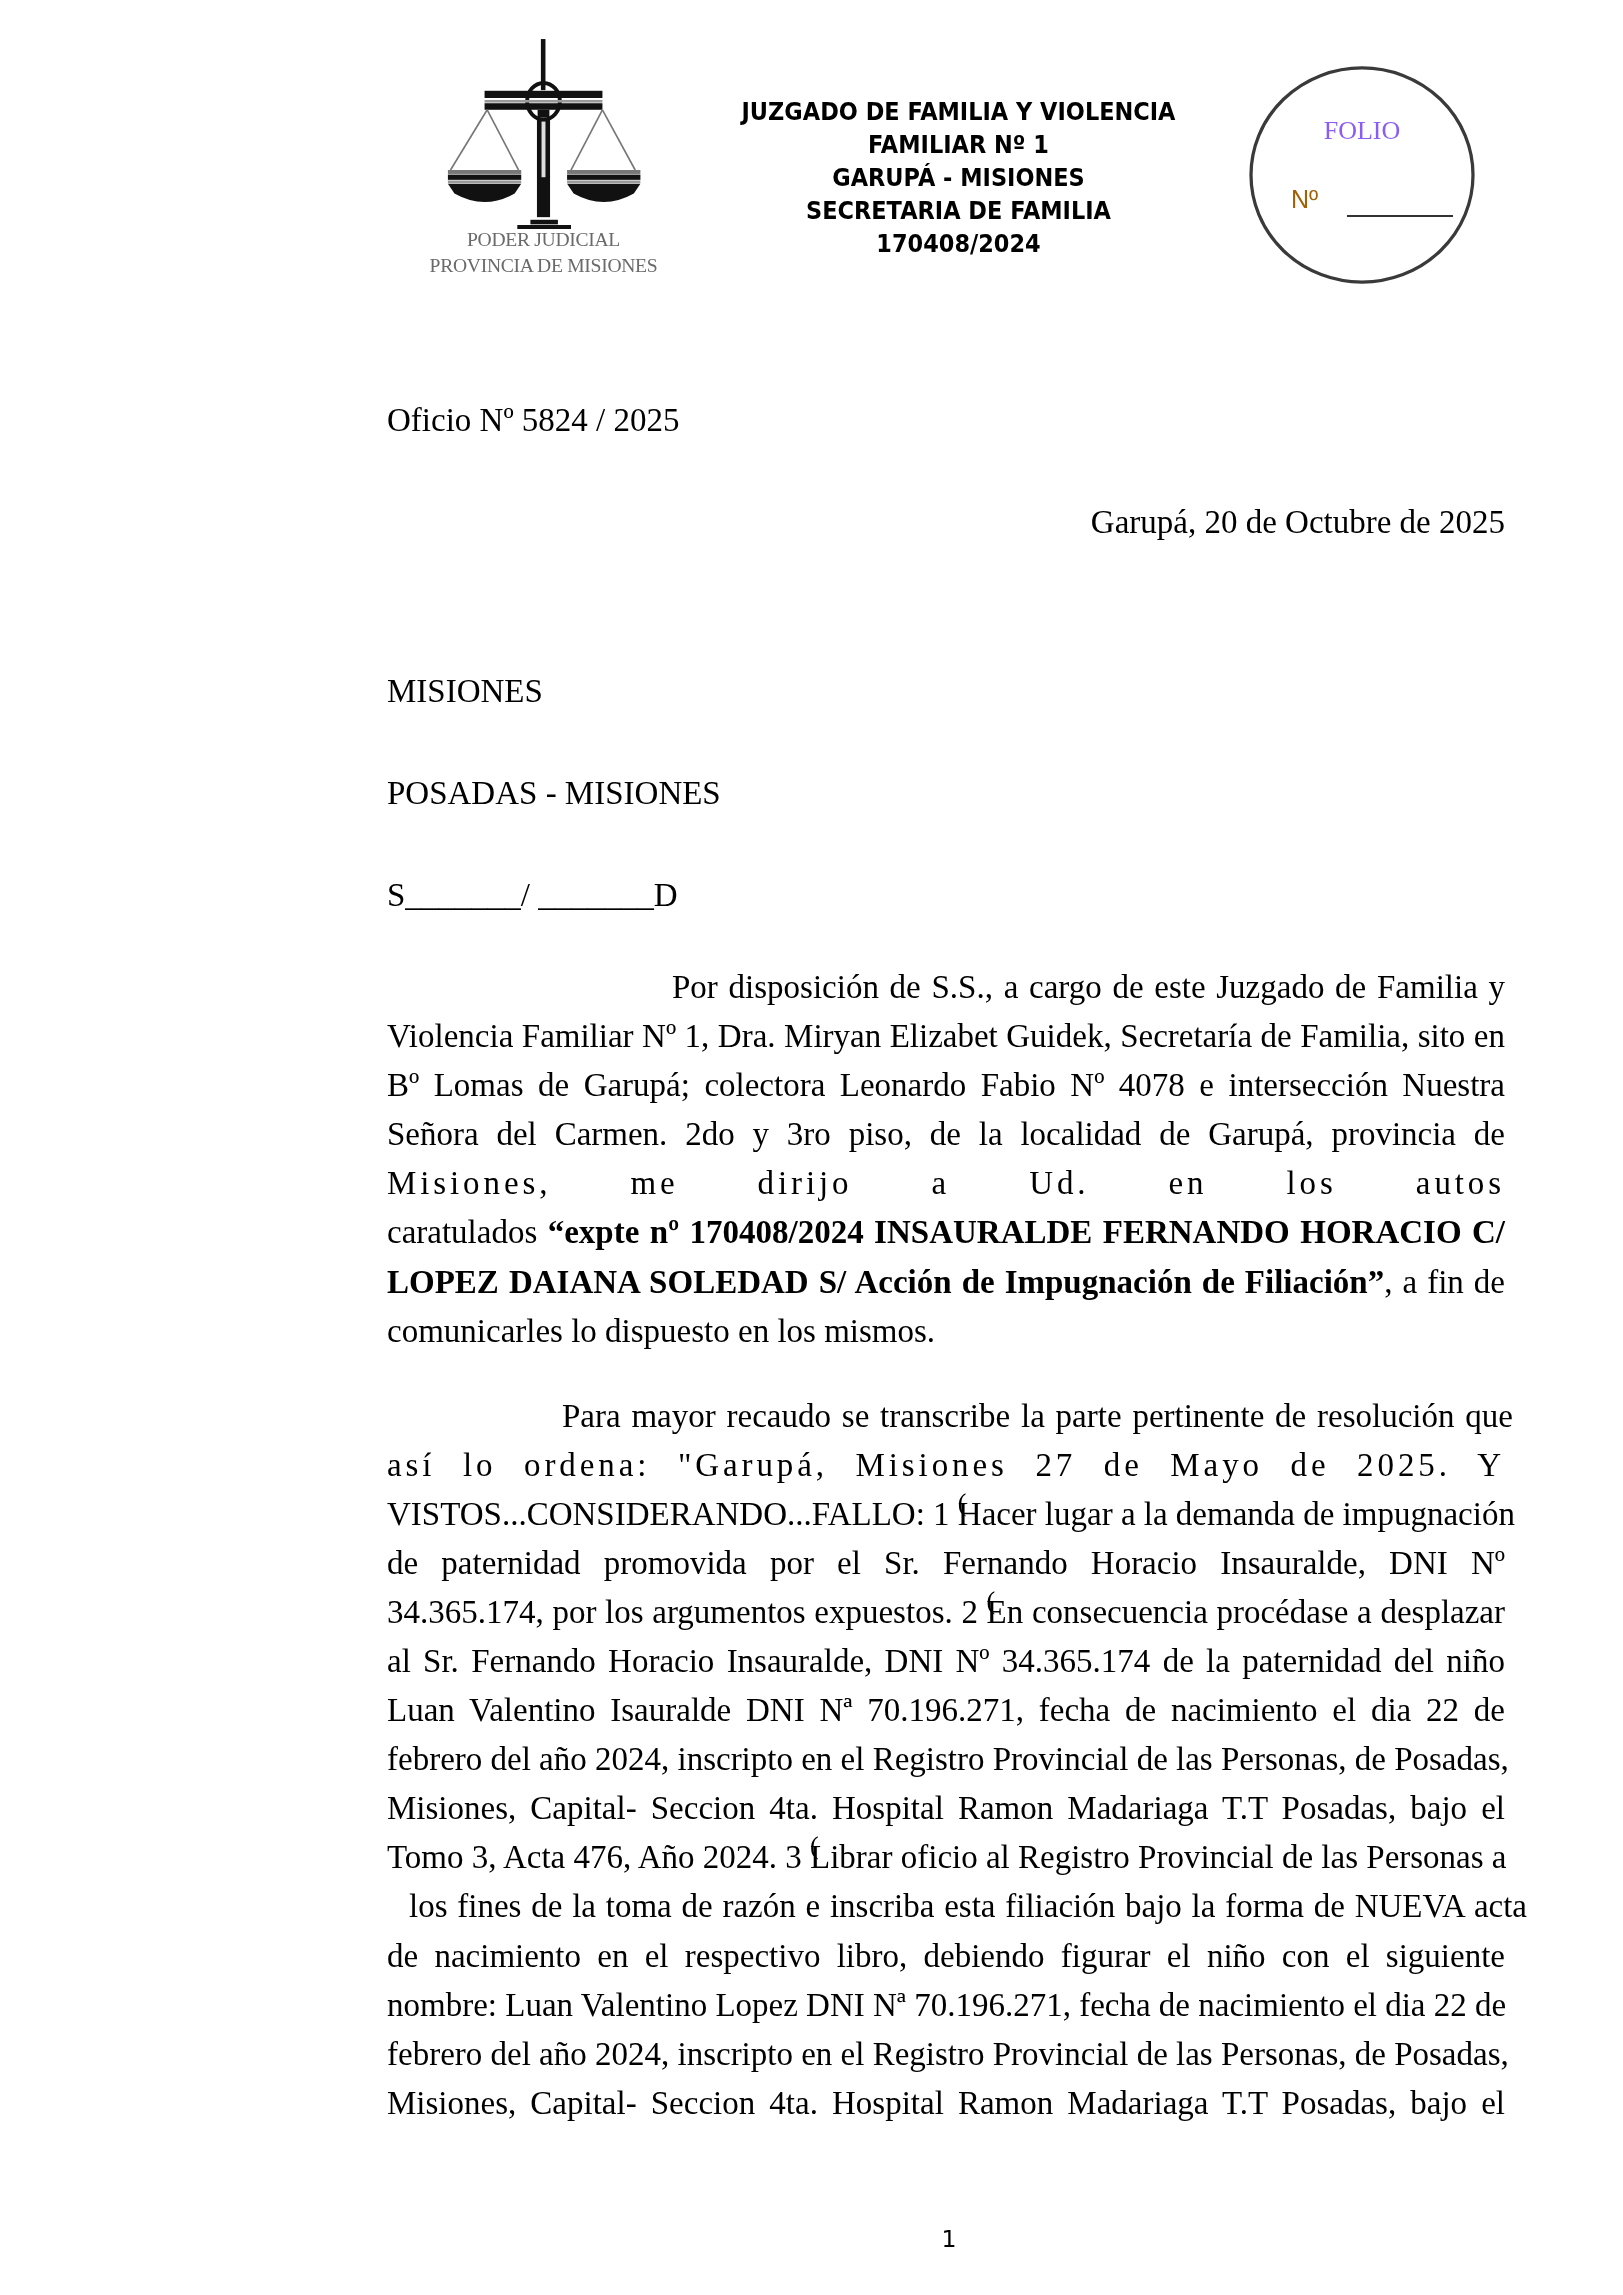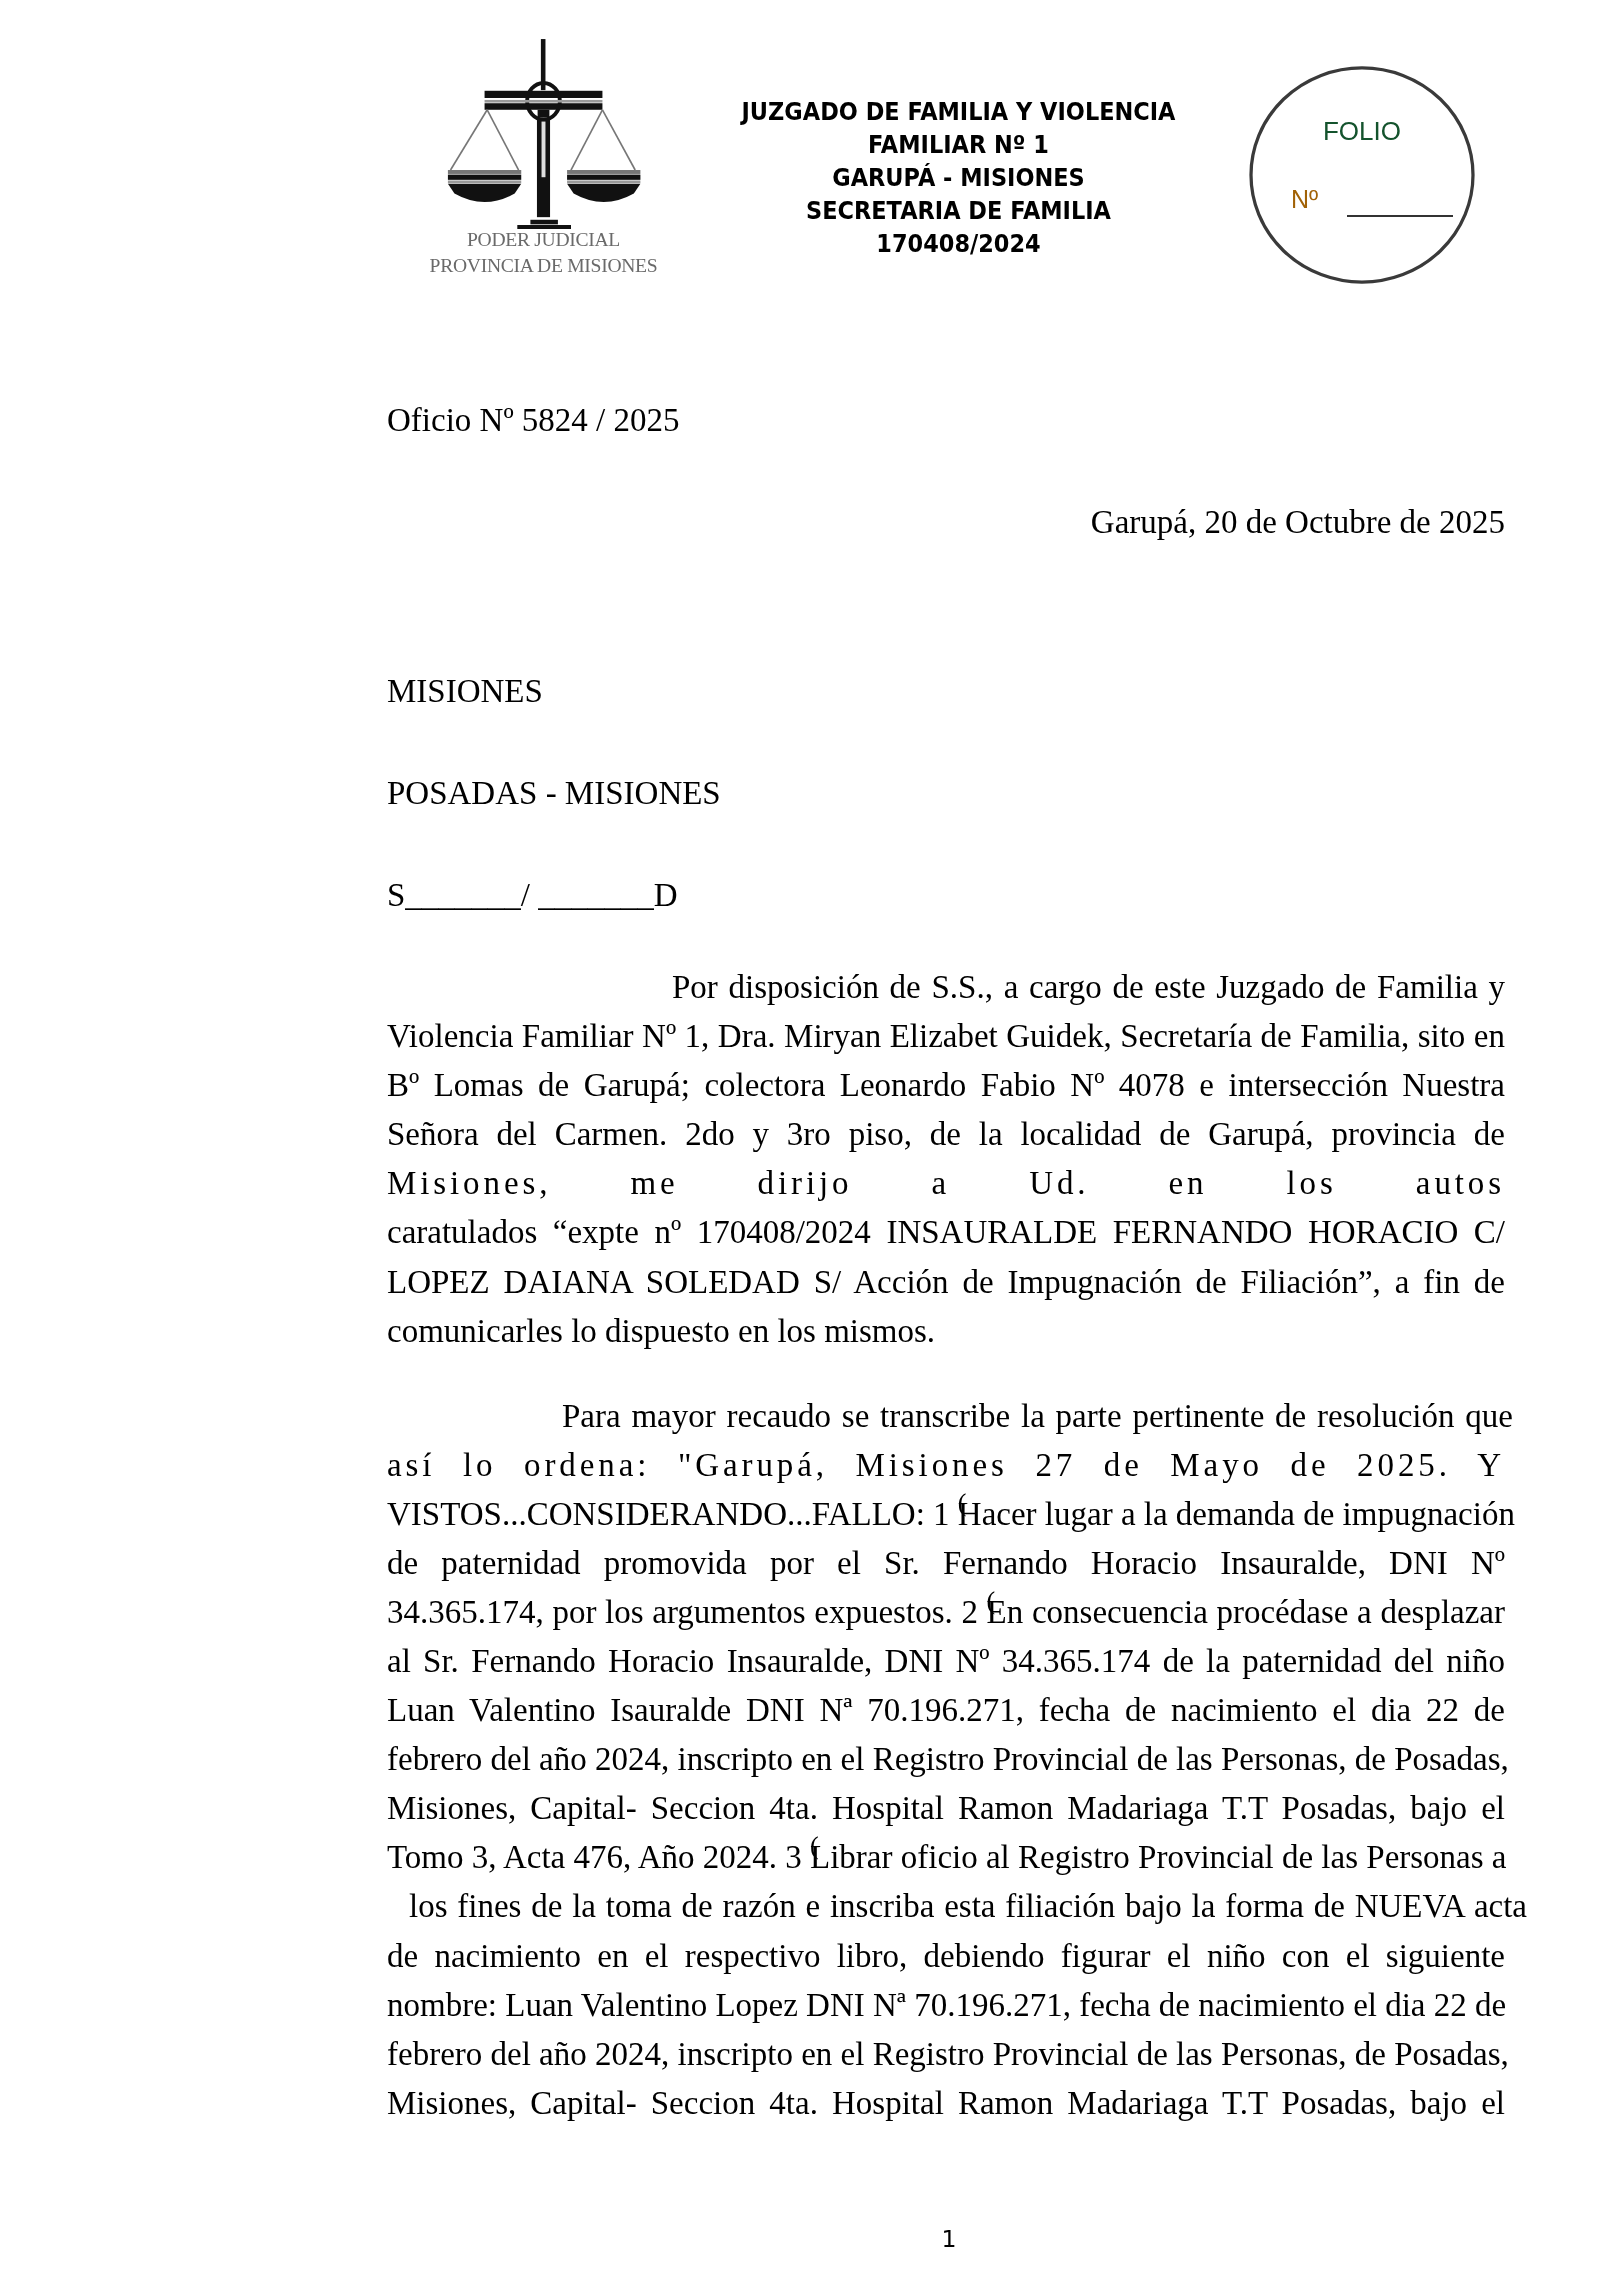--- a/index.html
+++ b/index.html
@@ -12,36 +12,36 @@
     font-family: "Liberation Serif", serif; color: #6a6a6a; font-size: 19.6px; letter-spacing: -0.3px; }
   .logo-caption.l1 { top: 190px; }
   .logo-caption.l2 { top: 216px; }
 
   .court-header { position: absolute; left: 654px; top: 95px; width: 609px; text-align: center;
     font-family: "DejaVu Sans", sans-serif; font-weight: bold; font-size: 25.5px; line-height: 33px; color: #000; }
   .court-header .hl { display: block; transform: scaleX(0.88); transform-origin: center; white-space: nowrap; }
 
   .folio { position: absolute; left: 1248px; top: 64px; width: 228px; height: 222px; }
   .folio-title { position: absolute; left: 0; width: 228px; top: 52px; text-align: center;
-    font-family: Liberation Sans, sans-serif; font-size: 26px; color: #14532d; }
+    font-family: Liberation Serif, serif; font-size: 26px; color: #8b5cf6; }
   .folio-num { position: absolute; left: 43px; top: 121px; font-family: "Liberation Sans", sans-serif;
     font-size: 25px; color: #a16207; }
   .folio-line { position: absolute; left: 99px; top: 151px; width: 106px; height: 2px; background: #333; }
 
   
   .t { position: absolute; font-family: "Liberation Serif", serif; font-size: 33px; color: #000;
     white-space: nowrap; line-height: 1; }
   .line { position: absolute; left: 387px; width: 1118px; font-family: "Liberation Serif", serif;
     font-size: 33px; color: #000; white-space: nowrap; line-height: 1;
     text-align: justify; text-align-last: justify; }
   .line.ind1 { left: 672px; width: 833px; }
   .line.ind2 { left: 554px; width: 951px; }
   .line.left { text-align: left; text-align-last: left; }
   .line.wide { letter-spacing: 3.9px; }
-  b { font-weight: normal; }
+  b { font-weight: bold; }
   .paren { display: inline-block; width: 0; position: relative; top: -14.4px; font-size: 26px; overflow: visible; }
 
   .pagenum { position: absolute; left: 936px; top: 2225px; width: 26px; text-align: center;
     font-family: "DejaVu Sans", sans-serif; font-size: 23.6px; color: #000; }
 </style>
 </head>
 <body>
 
 <div class="page">
 

